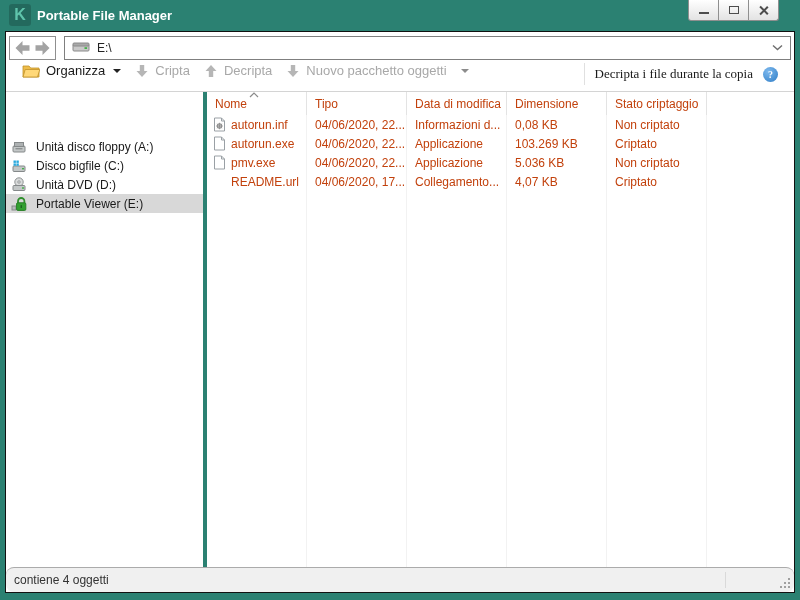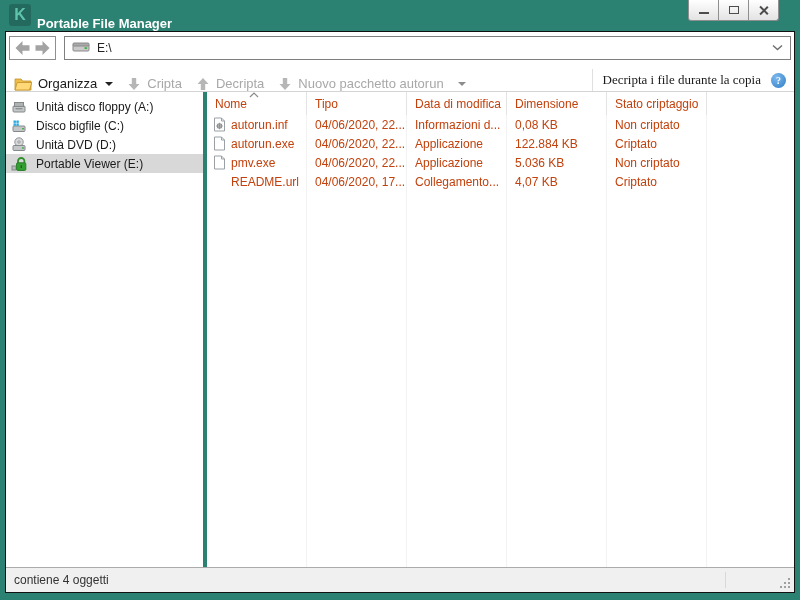--- a/index.html
+++ b/index.html
@@ -5,21 +5,21 @@
   * { margin:0; padding:0; box-sizing:border-box; }
   html,body { width:800px; height:600px; overflow:hidden; font-family:"Liberation Sans", sans-serif; }
 
   .window { position:relative; width:800px; height:600px; background:#2b8172; }
 
   
   .titlebar { position:absolute; top:0; left:0; right:0; height:31px; }
   .logo { position:absolute; left:9px; top:4px; width:22px; height:22px; border-radius:3px;
           background:rgba(0,0,0,0.18); color:#5fc4ab; font-weight:bold; font-size:16px;
           display:flex; align-items:center; justify-content:center; }
-  .title { position:absolute; left:37px; top:16px; color:#ffffff; font-size:13px; font-weight:bold; }
+  .title { position:absolute; left:37px; top:8px; color:#ffffff; font-size:13px; font-weight:bold; }
   .win-controls { position:absolute; top:0; right:21px; height:21px; display:flex; }
   .wc { width:31px; height:21px; border:1px solid #8f8f8f; border-top:none; margin-left:-1px;
         background:linear-gradient(#ffffff,#e3e3e3); display:flex; align-items:center; justify-content:center; }
   .wc:first-child { border-bottom-left-radius:3px; }
   .wc:last-child { border-bottom-right-radius:3px; }
   .glyph-min { width:10px; height:2px; background:#4d4d4d; margin-top:6px; }
   .glyph-max { width:10px; height:8px; border:1.5px solid #4d4d4d; }
   .glyph-close { position:relative; width:11px; height:11px; }
   .glyph-close::before, .glyph-close::after { content:""; position:absolute; left:5px; top:0;
         width:1.6px; height:11px; background:#4d4d4d; }
@@ -32,57 +32,57 @@
 
   
   .navbar { height:31px; flex:none; display:flex; align-items:center; padding:0 2px; }
   .nav-buttons { width:47px; height:24px; margin-left:1px; border:1px solid #8f8f8f;
                  display:flex; align-items:center; justify-content:space-evenly; background:#ffffff; }
   .addressbar { flex:1; height:24px; margin-left:8px; margin-right:1px; border:1px solid #7f7f7f;
                 display:flex; align-items:center; padding:0 7px; gap:7px; font-size:12px; color:#222; background:#fff; }
   .addr-chevron { margin-left:auto; }
 
   
-  .toolbar { height:29px; flex:none; border-bottom:1px solid #d4d4d4; display:flex; align-items:flex-end;
-             padding:0 8px; font-size:13px; color:#1a1a1a; }
+  .toolbar { height:29px; flex:none; border-bottom:1px solid #d4d4d4; display:flex; align-items:flex-start;
+             padding:0 16px; font-size:13px; color:#1a1a1a; }
   .tb-item { display:flex; align-items:center; gap:6px; margin-right:14px; white-space:nowrap; }
   .tb-item.disabled { color:#a8a8a8; }
   .caret-down { width:0; height:0; border-left:4px solid transparent; border-right:4px solid transparent;
                 border-top:4px solid #222; margin-left:2px; }
   .caret-down.gray { border-top-color:#8c8c8c; }
   .tb-right { margin-left:auto; display:flex; align-items:center; gap:10px;font-family:Liberation Serif, serif; }
   .tb-sep { width:1px; height:22px; background:#e0e0e0; }
   .help-icon { width:15px; height:15px; border-radius:50%;
                background:radial-gradient(circle at 35% 30%, #7db9ee, #2f7dc6); color:#ffffff;
                font-size:10px; font-weight:bold; display:flex; align-items:center; justify-content:center; }
 
   
   .main { flex:1; min-height:0; display:flex; }
-  .sidebar { width:197px; flex:none; padding-top:5px; background:#ffffff; }
+  .sidebar { width:197px; flex:none; padding-top:5px; background:#ffffff;margin-top:40px; }
   .side-item { height:19px; display:flex; align-items:center; padding-left:4px; gap:8px;
                font-size:12px; color:#1a1a1a; white-space:nowrap; }
   .side-item.selected { background:#d8d8d8; }
   .side-icon { width:18px; height:16px; flex:none; display:flex; align-items:center; justify-content:center; }
   .vdivider { width:4px; flex:none; background:#2b8172; }
 
   .filearea { flex:1; min-width:0; position:relative; font-size:12px; color:#c2410c; background:#ffffff; }
   .gridline { position:absolute; top:0; bottom:0; width:1px; background:#f2f2f2; }
   .fheader { display:flex; height:23px; align-items:center; position:relative; }
   .hcell { width:100px; flex:none; height:100%; display:flex; align-items:center; padding-left:8px;
            border-right:1px solid #e3e3e3; white-space:nowrap; overflow:hidden; }
   .sort-caret { position:absolute; left:42px; top:0px; }
   .frow { display:flex; height:19px; align-items:center; }
   .cell { width:100px; flex:none; padding-left:8px; white-space:nowrap; overflow:hidden; }
   .cell.name { display:flex; align-items:center; gap:5px; padding-left:6px; }
   .file-icon { width:13px; height:15px; flex:none; }
 
   
   .statusbar { height:25px; flex:none; background:#f0f0f0; border-top:1px solid #ababab;
                display:flex; align-items:center; padding-left:8px; font-size:12px; color:#333;
-               position:relative; }
+               position:relative;border-radius:8px; }
   .status-sep { position:absolute; right:68px; top:4px; bottom:4px; width:1px; background:#d9d9d9; }
   .grip { position:absolute; right:2px; bottom:2px; }
 </style>
 </head>
 <body>
 
 <div class="window">
 
   <div class="titlebar">
     <div class="logo">K</div>
@@ -142,21 +142,21 @@
       <div class="tb-item disabled">
         <svg width="14" height="14" viewBox="0 0 14 14">
           <path d="M7 1 L12.5 7 L9.2 7 L9.2 13 L4.8 13 L4.8 7 L1.5 7 Z" fill="#b6b6b6"></path>
         </svg>
         <span>Decripta</span>
       </div>
       <div class="tb-item disabled">
         <svg width="14" height="14" viewBox="0 0 14 14">
           <path d="M7 13 L1.5 7 L4.8 7 L4.8 1 L9.2 1 L9.2 7 L12.5 7 Z" fill="#b6b6b6"></path>
         </svg>
-        <span>Nuovo pacchetto autorun</span>
+        <span>Nuovo pacchetto oggetti</span>
         <span class="caret-down gray" style="margin-left:8px;"></span>
       </div>
       <div class="tb-right">
         <div class="tb-sep"></div>
         <span>Decripta i file durante la copia</span>
         <div class="help-icon">?</div>
       </div>
     </div>
 
     <div class="main">
@@ -248,21 +248,21 @@
         <div class="frow">
           <div class="cell name">
             <svg class="file-icon" viewBox="0 0 13 15">
               <path d="M1.5 1 L8.5 1 L11.5 4 L11.5 14 L1.5 14 Z" fill="#ffffff" stroke="#9aa0a5"></path>
               <path d="M8.5 1 L8.5 4 L11.5 4" fill="none" stroke="#9aa0a5"></path>
             </svg>
             <span>autorun.exe</span>
           </div>
           <div class="cell">04/06/2020, 22...</div>
           <div class="cell">Applicazione</div>
-          <div class="cell">122.884 KB</div>
+          <div class="cell">103.269 KB</div>
           <div class="cell">Criptato</div>
         </div>
 
         <div class="frow">
           <div class="cell name">
             <svg class="file-icon" viewBox="0 0 13 15">
               <path d="M1.5 1 L8.5 1 L11.5 4 L11.5 14 L1.5 14 Z" fill="#ffffff" stroke="#9aa0a5"></path>
               <path d="M8.5 1 L8.5 4 L11.5 4" fill="none" stroke="#9aa0a5"></path>
             </svg>
             <span>pmv.exe</span>

